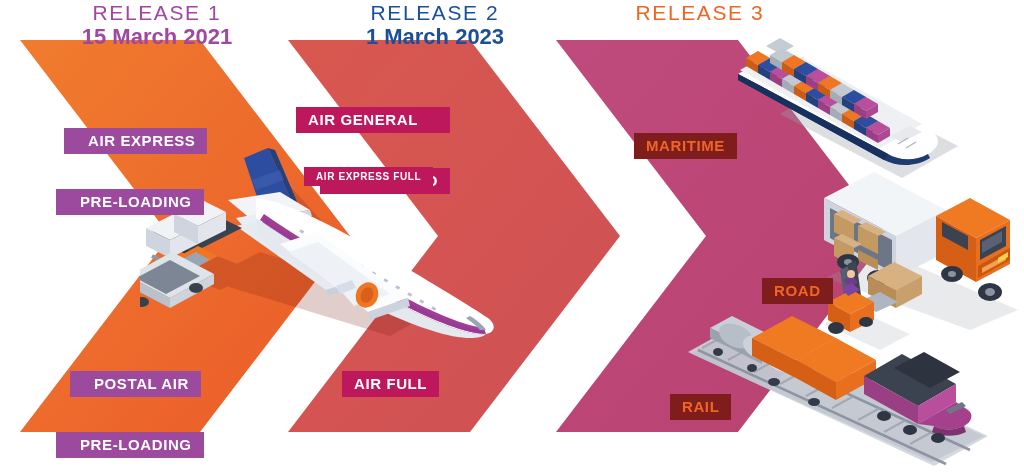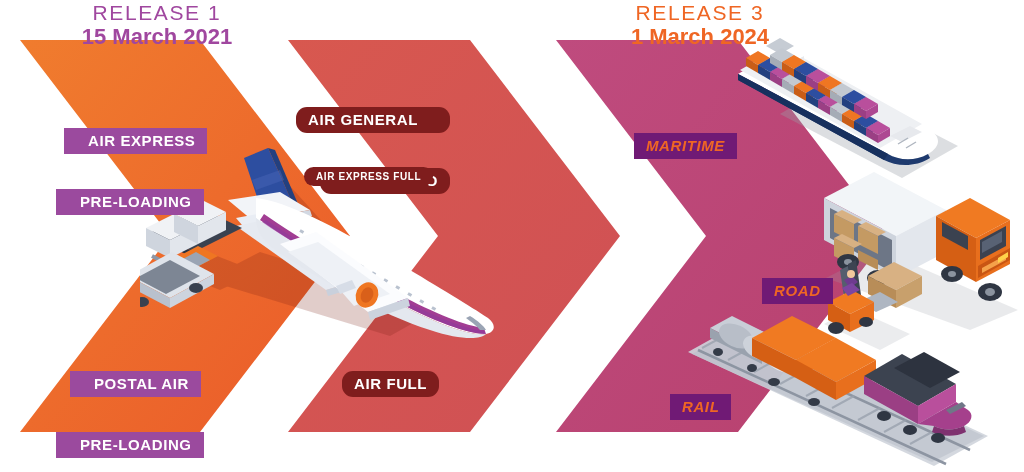--- a/index.html
+++ b/index.html
@@ -35,22 +35,22 @@
     letter-spacing:.6px;
     line-height:1.18;
     white-space:pre;
   }
   .badge .ln{
     display:block;
     padding:4px 12px 4px 12px;
     width:max-content;
   }
   .purple .ln{background:#9b4a9e;}
-  .blue .ln{background:#7f1d1d;border-radius:11px;}
-  .white .ln{background:#701a75;color:#ef6624;font-style:italic;}
+  .blue .ln{background:#be185d;}
+  .white .ln{background:#7f1d1d;color:#ef6624;}
 
   .b-left .ln{margin-right:auto;padding-left:24px;}
 
   
   #bAirExpressPre{left:56px;top:93px;font-size:15px;}
   #bAirExpressPre .ln:nth-child(1){margin-left:8px;}
   #bPostalAirPre{left:56px;top:336px;font-size:15px;}
   #bPostalAirPre .ln:nth-child(1){margin-left:14px;}
 
   
@@ -108,23 +108,26 @@
 
     <g>
       <path d="M 556,40 L 738,40 L 888,236 L 738,432 L 556,432 L 706,236 Z" fill="url(#g3)"></path>
     </g>
   </svg>
 
   <div class="hdr" id="hdr1" style="color:#a0479f;">
     <span class="rel">RELEASE 1</span>
     <span class="date">15 March 2021</span>
   </div>
+  <div class="hdr" id="hdr2" style="color:#1b4f9c;">
+    <span class="rel">RELEASE 2</span>
+    <span class="date">1 March 2023</span>
+  </div>
   <div class="hdr" id="hdr3" style="color:#ef6624;">
     <span class="rel">RELEASE 3</span>
-    <span class="date">1 March 2024</span>
   </div>
 
   <svg class="art" id="artPlane" width="380" height="230" viewBox="0 0 380 230">
 
     <g opacity="0.22" fill="#7a1f14">
       <path d="M 66,140 L 120,112 L 300,168 L 250,196 Z"></path>
       <path d="M 118,60 L 150,46 L 215,118 L 178,128 Z"></path>
       <path d="M 34,132 L 72,114 L 118,132 L 80,150 Z"></path>
     </g>
 

